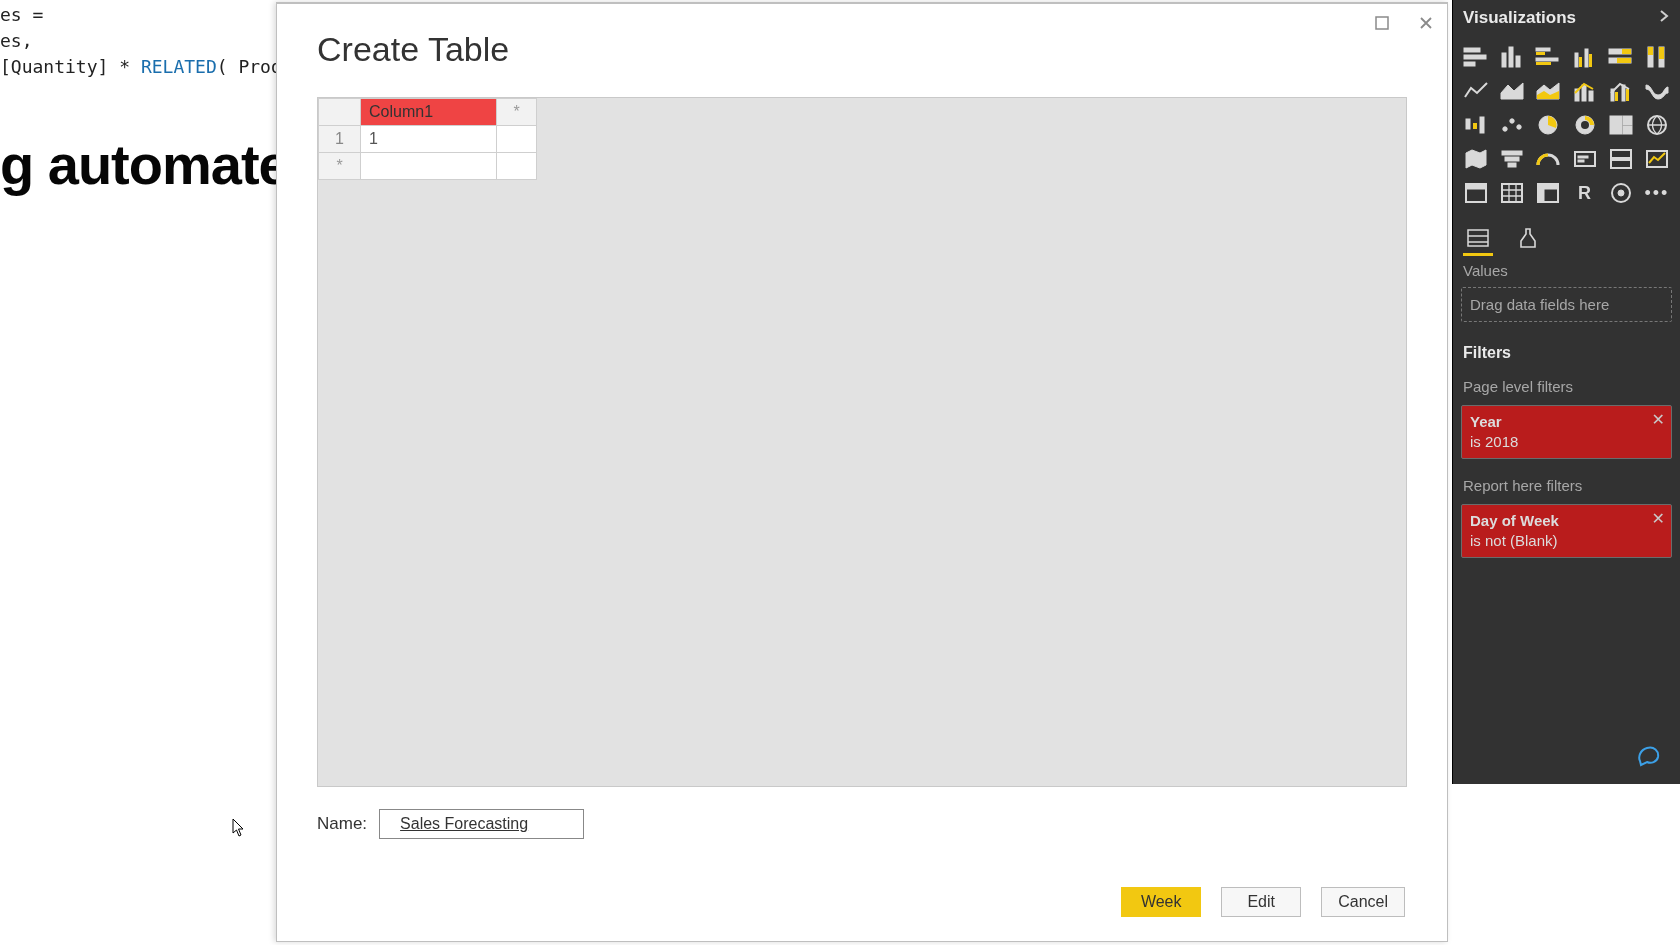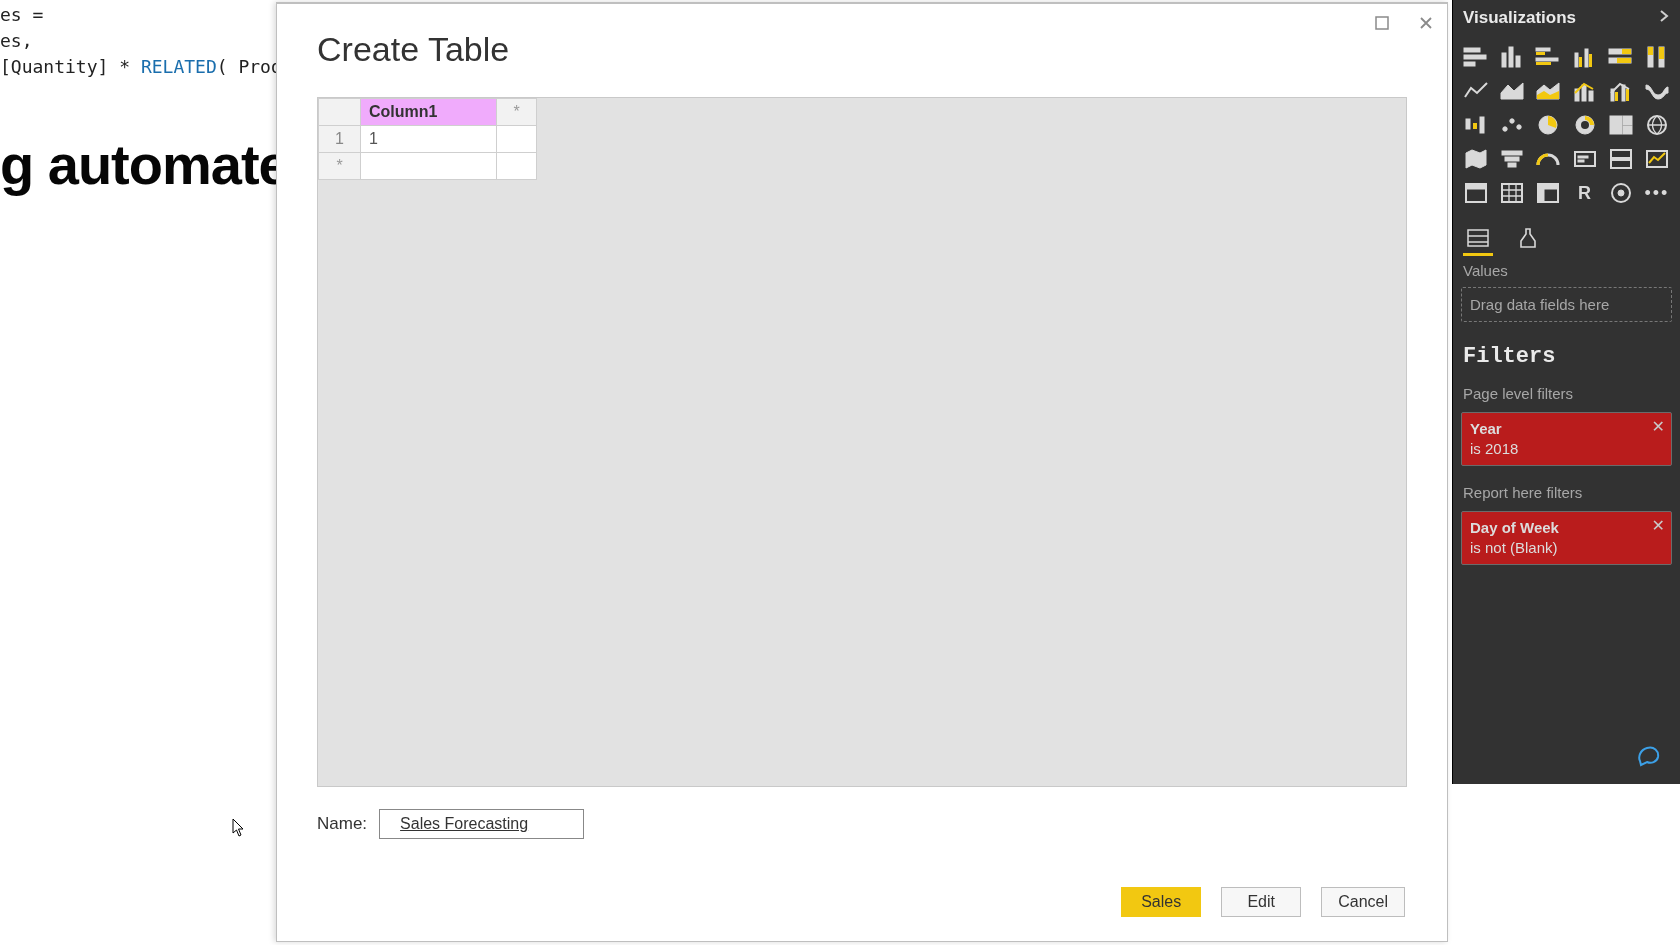--- a/index.html
+++ b/index.html
@@ -111,22 +111,22 @@
     font-weight: 400;
     text-align: left;
   }
   .enter-table th.row-hdr, .enter-table td.row-hdr {
     background: #f2f2f2;
     text-align: center;
     width: 42px;
     color: #888;
   }
   .enter-table th.col-hdr {
-    background: #f0abfc;
-    font-weight: 700;
+    background: #ef4444;
+    font-weight: 400;
     color: #333;
     width: 136px;
   }
   .enter-table th.add-col {
     background: #f2f2f2;
     width: 40px;
     text-align: center;
     color: #999;
     cursor: pointer;
   }
@@ -247,24 +247,23 @@
   .drop-zone {
     margin: 4px 8px 10px 8px;
     border: 1px dashed #777;
     color: #a7a7a7;
     font-size: 15px;
     padding: 8px 8px;
     border-radius: 2px;
   }
   .panel-heading {
     font-weight: 700;
-    font-size: 22px;
+    font-size: 16px;
     color: #eaeaea;
     padding: 12px 16px 6px 10px;
-    font-family: Liberation Mono, monospace;
   }
   .filter-card {
     margin: 6px 8px 8px 8px;
     border: 1px solid #6b6b6b;
     border-radius: 2px;
     background: #b91c1c;
     padding: 6px 28px 6px 8px;
     position: relative;
     color: #dcdcdc;
     font-size: 15px;
@@ -341,21 +340,21 @@
       </tbody>
         </table>
     </div>
 
     <div class="name-row">
       <label>Name:</label>
       <input type="text" value="Sales Forecasting" style="">
     </div>
 
     <div class="btn-row">
-      <button class="btn primary">Sales</button>
+      <button class="btn primary">Week</button>
       <button class="btn">Edit</button>
       <button class="btn">Cancel</button>
     </div>
   </div>
 </div>
 
 <div class="viz-panel">
   <div class="viz-header">
     <span>Visualizations</span>
     <span title="Expand">

